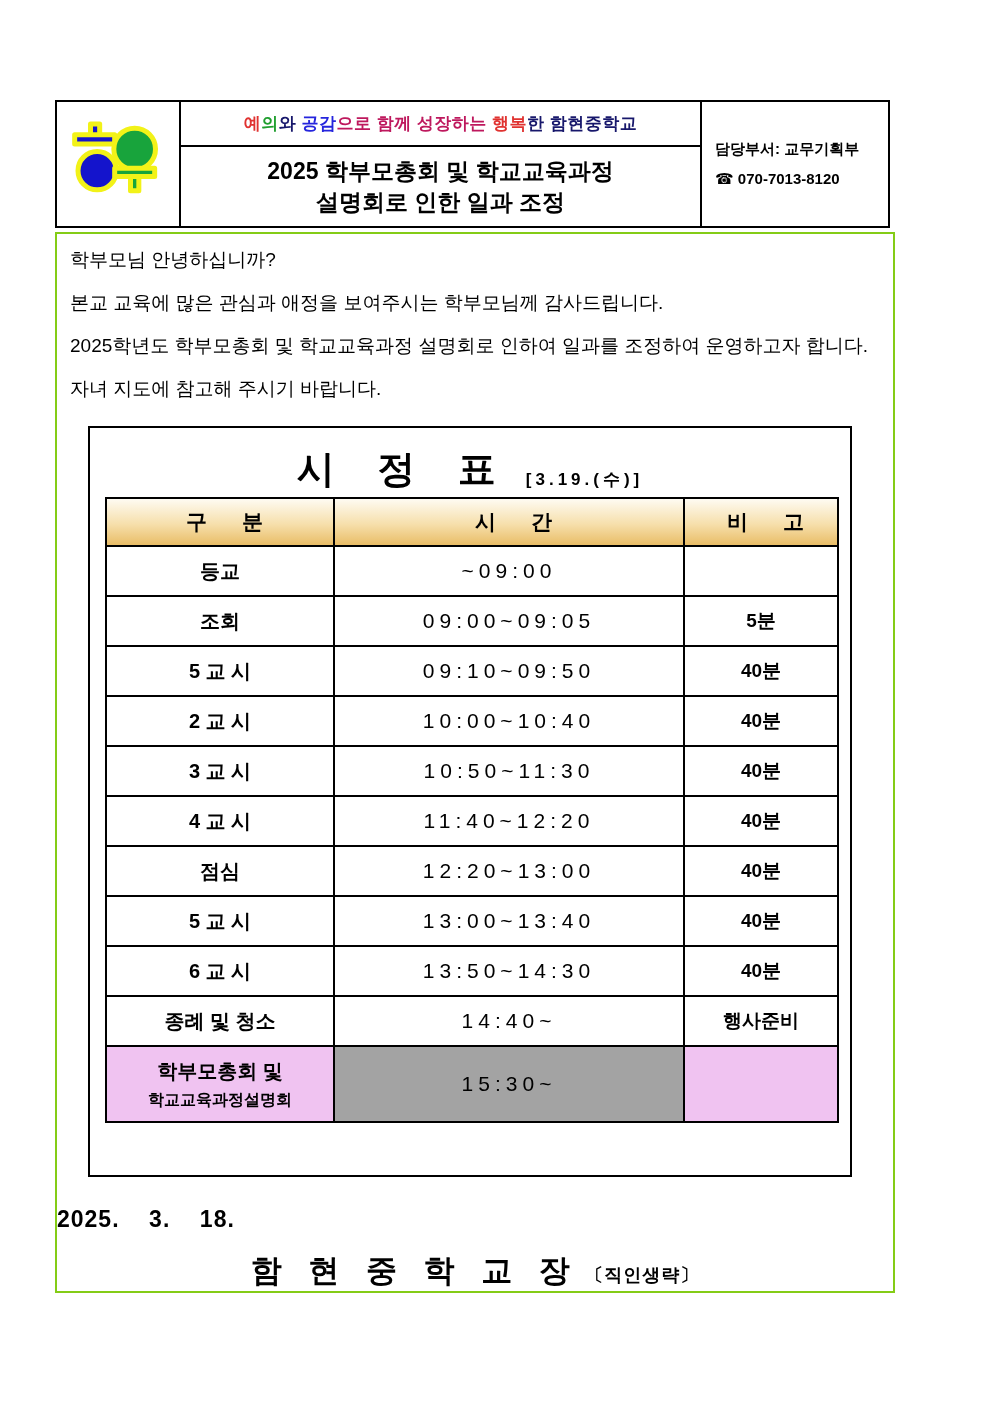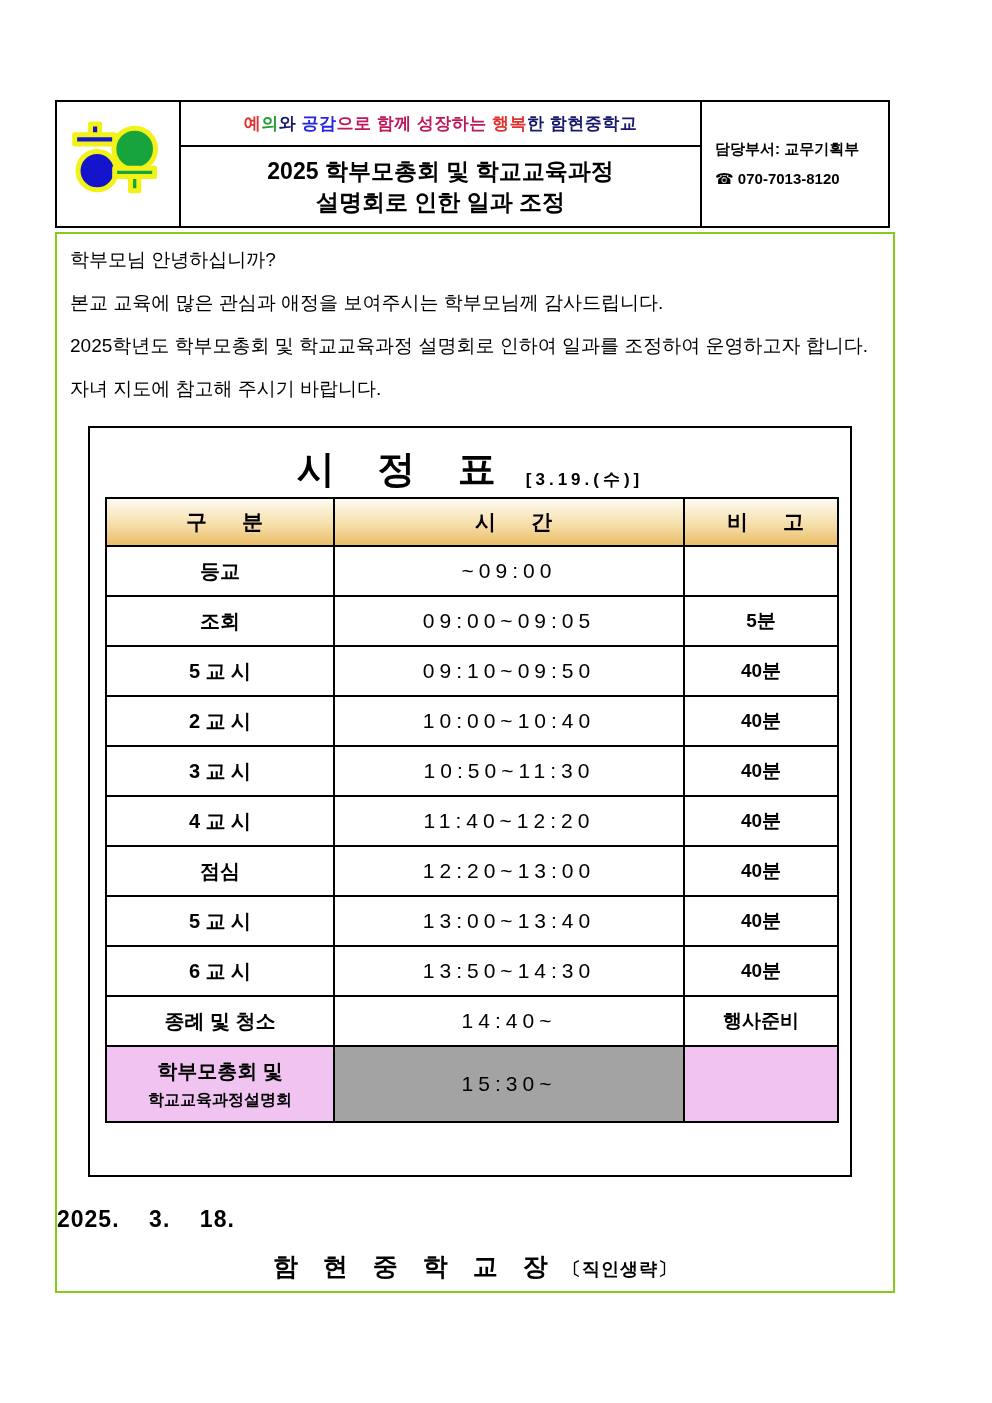--- a/index.html
+++ b/index.html
@@ -68,21 +68,21 @@
   .cell-note  { font-size: 19px; font-weight: bold; }
   .tt-table tr.highlight td { height: 76px; }
   .sub-label { font-size: 16px; font-weight: bold; margin-top: 5px; }
 
   
   .date-line {
     position: absolute; left: 0; right: 0; top: 972px; text-align: left;
     font-weight: bold; font-size: 23px; white-space: pre; letter-spacing: 1px;
   }
   .principal-line { position: absolute; left: 0; right: 0; top: 1016px; text-align: center; white-space: nowrap; }
-  .principal-name { font-weight: bold; font-size: 25px; letter-spacing: 9px; }
+  .principal-name { font-weight: bold; font-size: 31px; letter-spacing: 9px; }
   .seal-note { font-weight: bold; font-size: 18px; letter-spacing: 1px; margin-left: 2px; }
 </style>
 </head>
 <body>
 
 <div class="page">
 
   <div class="header-box">
     <div class="logo-cell">
       <svg width="100" height="96" viewBox="0 0 120 112">

